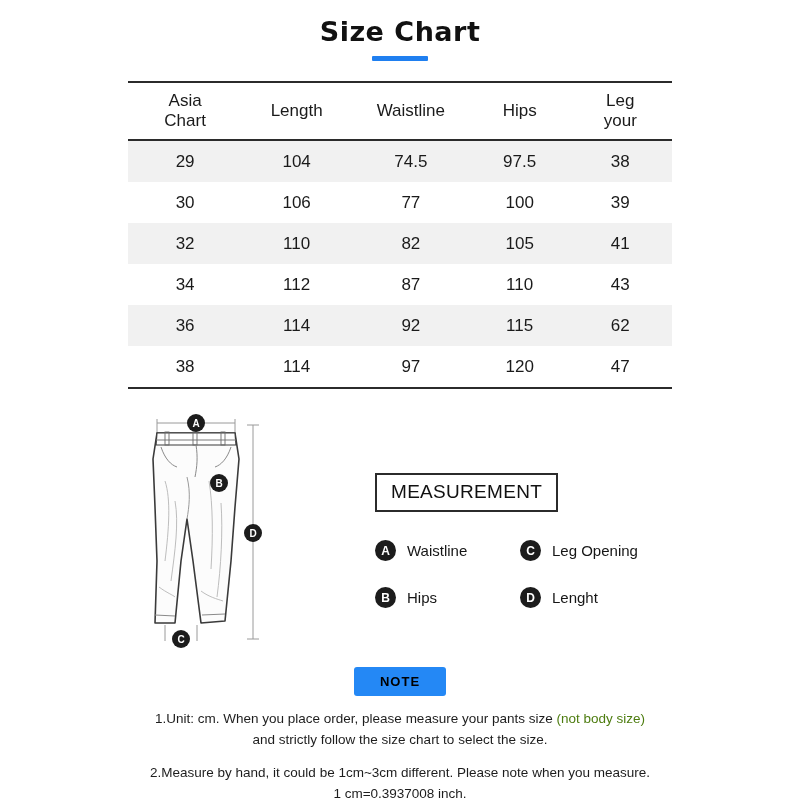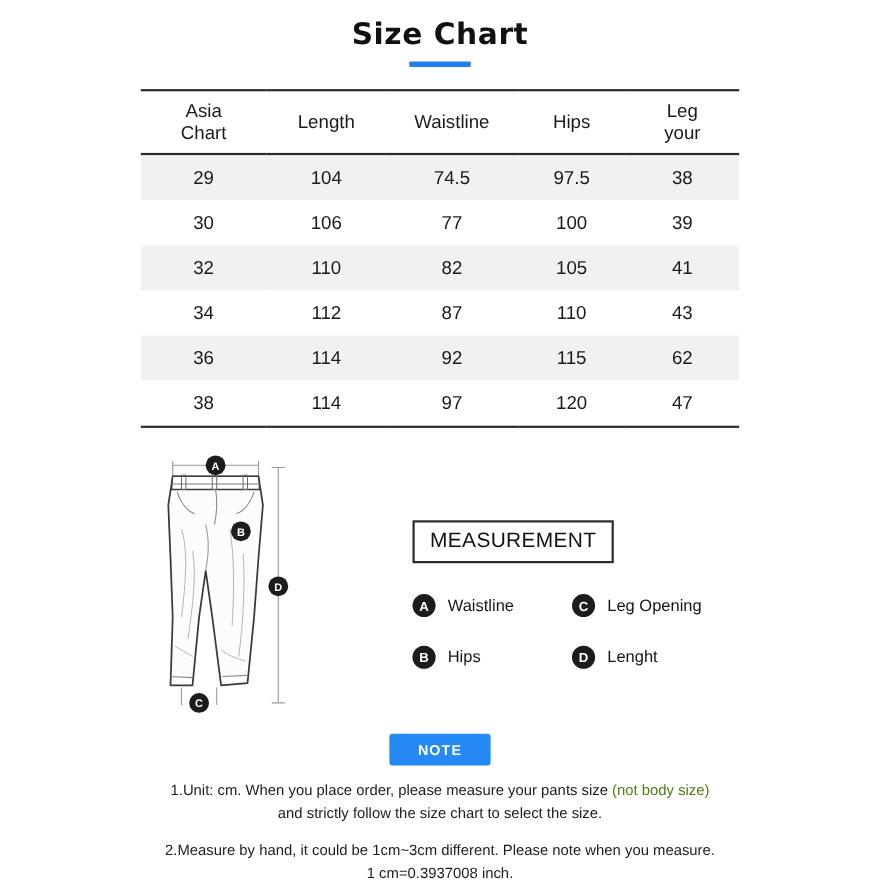--- a/index.html
+++ b/index.html
@@ -140,21 +140,21 @@
   }
 
   
   .note-wrap {
     text-align: center;
     margin-top: 6px;
   }
   .note-badge {
     display: inline-block;
     background: #2488f5;
-    color: #ffffff;
+    color: #000000;
     font-size: 13px;
     font-weight: bold;
     letter-spacing: 1px;
     padding: 7px 26px;
     border-radius: 3px;
   }
   .note-lines {
     margin-top: 13px;
     font-size: 13.5px;
     color: #1d1d1d;

